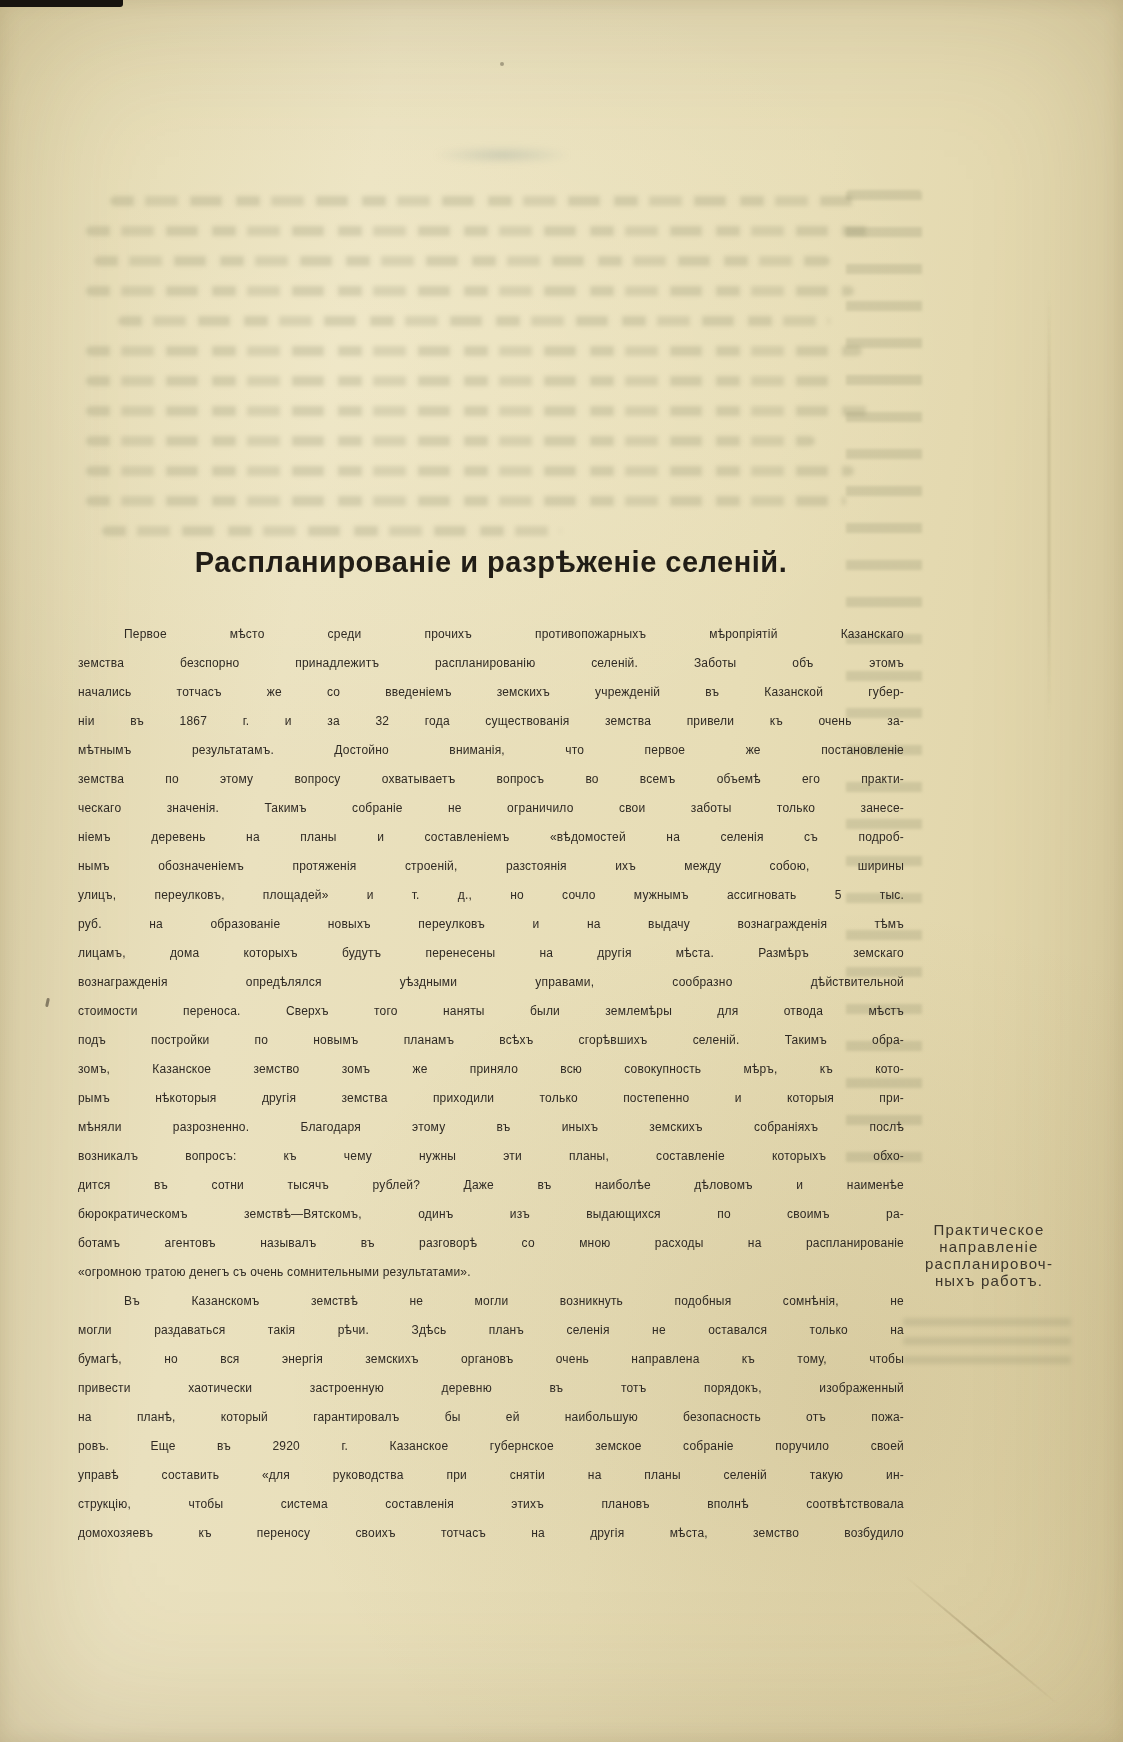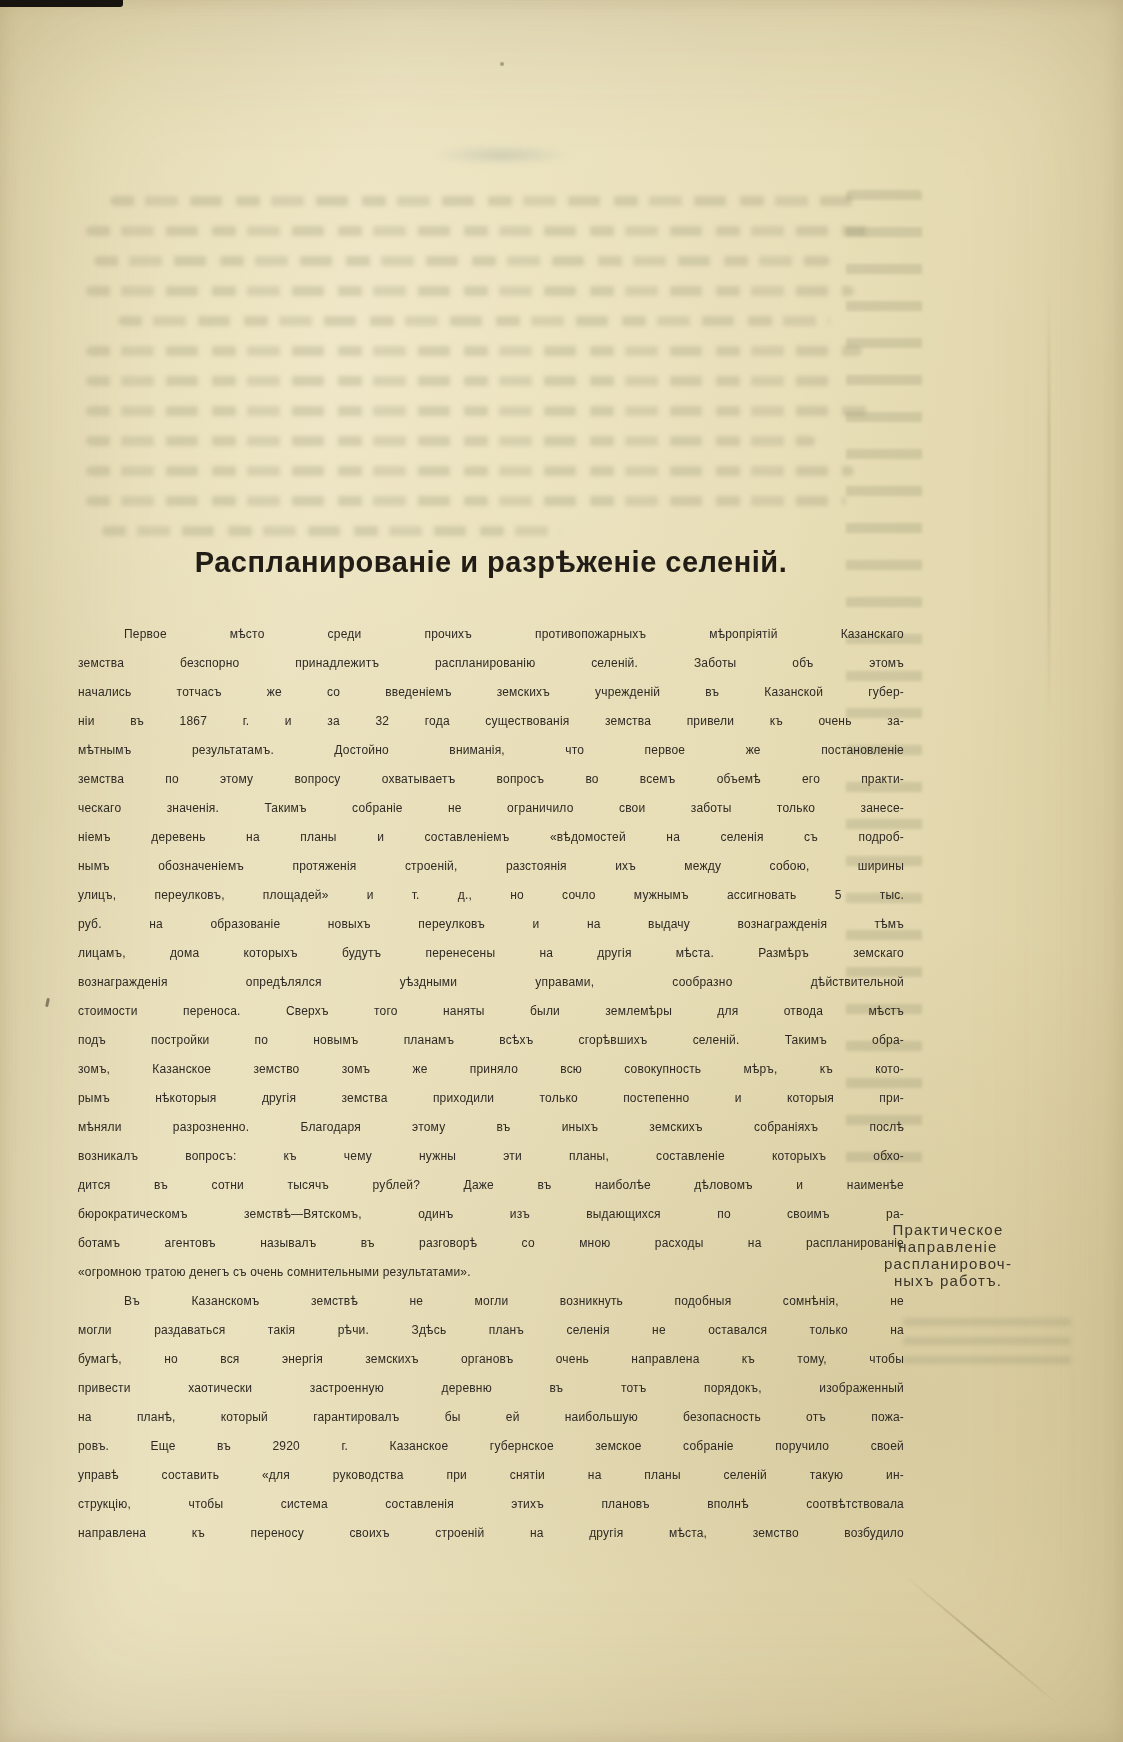--- a/index.html
+++ b/index.html
@@ -62,21 +62,21 @@
 
   .body-text {
     position:absolute; left:78px; top:620px; width:826px;
     color:#2f2a24; font-size:12px; line-height:29px; letter-spacing:.2px;
   }
   .para .line { text-align:justify; text-align-last:justify; }
   .para .line:first-child { text-indent:46px; }
   .para.end-left .line:last-child { text-align-last:left; }
 
   .margin-note {
-    position:absolute; left:845px; top:1221px; width:206px;
+    position:absolute; left:886px; top:1221px; width:206px;
     text-align:center; color:#3b352b; font-size:15px; line-height:17px; letter-spacing:1.2px;
   }
 
   .crease-d {
     position:absolute; left:905px; top:1575px; width:200px; height:2px;
     background:linear-gradient(90deg, rgba(125,108,70,0), rgba(125,108,70,.35), rgba(125,108,70,0));
     transform:rotate(40deg); transform-origin:left center; filter:blur(.6px);
   }
   .crease-v {
     position:absolute; left:1048px; top:290px; width:2px; height:430px; filter:blur(1px);
@@ -139,21 +139,21 @@
       </div>
     <div class="para">
         <div class="line">Въ Казанскомъ земствѣ не могли возникнуть подобныя сомнѣнія, не</div>
         <div class="line">могли раздаваться такія рѣчи. Здѣсь планъ селенія не оставался только на</div>
         <div class="line">бумагѣ, но вся энергія земскихъ органовъ очень направлена къ тому, чтобы</div>
         <div class="line">привести хаотически застроенную деревню въ тотъ порядокъ, изображенный</div>
         <div class="line">на планѣ, который гарантировалъ бы ей наибольшую безопасность отъ пожа-</div>
         <div class="line">ровъ. Еще въ 2920 г. Казанское губернское земское собраніе поручило своей</div>
         <div class="line">управѣ составить «для руководства при снятіи на планы селеній такую ин-</div>
         <div class="line">струкцію, чтобы система составленія этихъ плановъ вполнѣ соотвѣтствовала</div>
-        <div class="line">направлена къ переносу своихъ строеній на другія мѣста, земство возбудило</div>
+        <div class="line">домохозяевъ къ переносу своихъ тотчасъ на другія мѣста, земство возбудило</div>
       </div>
   </div>
 
   <div class="margin-note">
       <div class="note-line">Практическое</div>
       <div class="note-line">направленіе</div>
       <div class="note-line">распланировоч-</div>
       <div class="note-line">ныхъ работъ.</div>
     </div>
 

